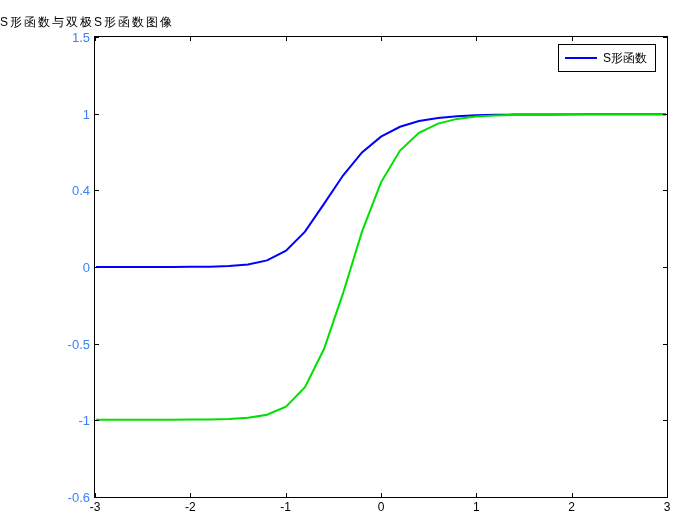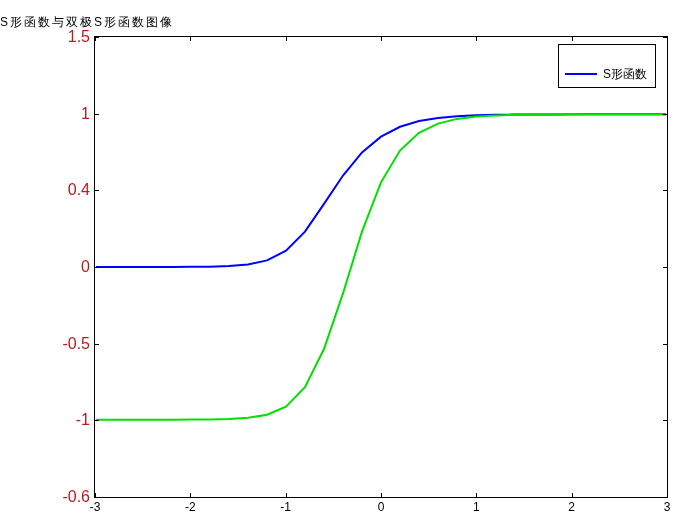--- a/index.html
+++ b/index.html
@@ -33,42 +33,42 @@
     height: 462px;
     border: 1px solid #000;
     background: #fff;
     box-sizing: border-box;
   }
   .y-tick-label {
     position: absolute;
     right: 610px;
     width: 40px;
     text-align: right;
-    font-size: 16px;
-    color: #b91c1c;
+    font-size: 13px;
+    color: #3b82f6;
     transform: translateY(-50%);
   }
   .x-tick-label {
     position: absolute;
     top: 500px;
     font-size: 12px;
     color: #000;
     transform: translateX(-50%);
   }
   .tick-mark {
     position: absolute;
     background: #000;
   }
   #legend {
     position: absolute;
     top: 44px;
     right: 44px;
     background: #fff;
     border: 1px solid #000;
-    padding: 20px 8px 4px 6px;
+    padding: 4px 8px 4px 6px;
     font-size: 12px;
   }
   .legend-row {
     display: flex;
     align-items: center;
     height: 18px;
   }
   .legend-swatch {
     width: 32px;
     height: 0;

